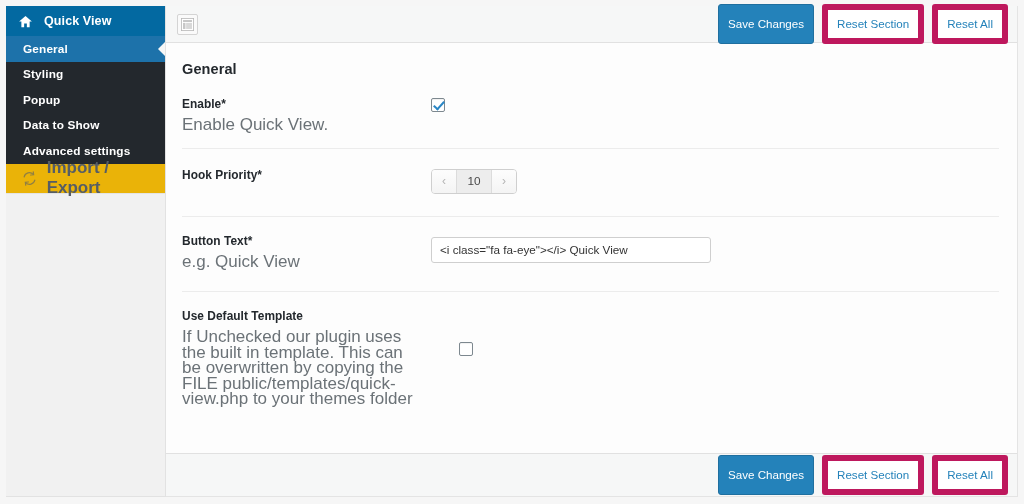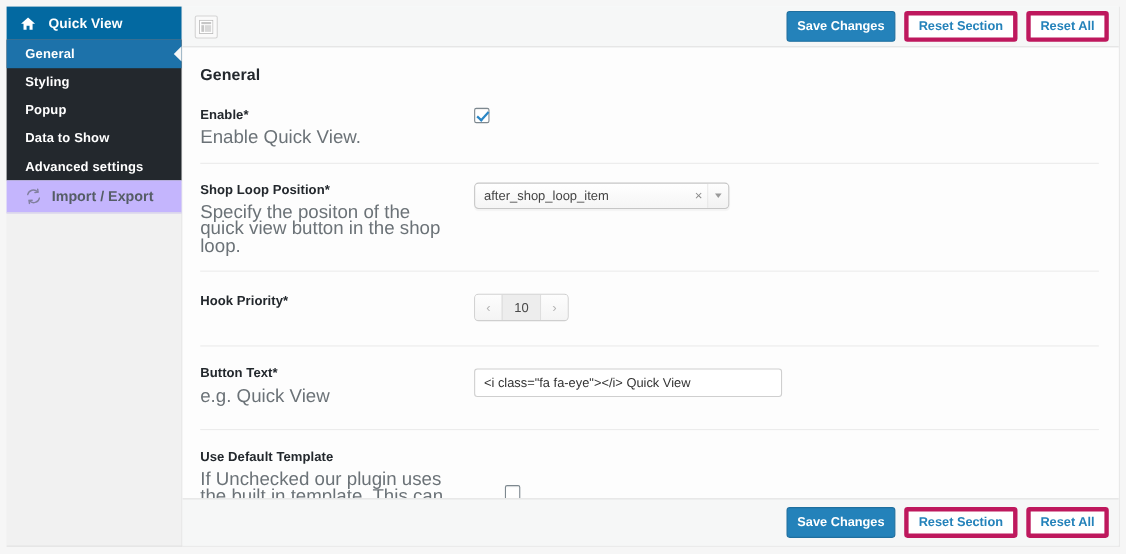--- a/index.html
+++ b/index.html
@@ -75,24 +75,24 @@
     border-top: 7px solid transparent;
     border-bottom: 7px solid transparent;
     border-right: 7px solid #f6f7f7;
   }
 
   .sb-sub {
     height: 30px;
     display: flex;
     align-items: center;
     padding-left: 16px;
-    background: #c4b5fd;
+    background: #eab308;
     border-bottom: 1px solid #e4e4e4;
     color: #555d66;
-    font-size: 13px;
+    font-size: 17px;
     font-weight: bold;
     cursor: pointer;
   }
   .sb-sub .sicon {
     width: 16px; height: 16px;
     margin-right: 9px;
     display: inline-flex;
     align-items: center;
     justify-content: center;
     opacity: .62;
@@ -132,41 +132,40 @@
     background: #fafafa;
     border-radius: 2px;
     display: inline-flex;
     align-items: center;
     justify-content: center;
     cursor: pointer;
   }
   .tb-spacer { flex: 1; }
 
   .btn {
-    height: 28px;
+    height: 40px;
     padding: 0 9px;
     font-size: 11.6px;
     border-radius: 3px;
     display: inline-flex;
     align-items: center;
     justify-content: center;
     cursor: pointer;
     margin-left: 8px;
     line-height: 1;
     white-space: nowrap;
-    font-weight: bold;
   }
   .btn-primary {
     background: #2482ba;
     border: 1px solid #1f6f9f;
     color: #ffffff;
   }
   .btn-secondary {
     background: #ffffff;
-    border: 4px solid #be185d;
+    border: 6px solid #be185d;
     color: #2482ba;
   }
 
   
   .content {
     position: absolute;
     left: 0; right: 0;
     top: 38px; bottom: 43px;
     overflow: hidden;
     background: #fdfdfd;
@@ -394,35 +393,20 @@
       <div class="field" style="padding-top:20px;">
         <div class="f-label">
           <div class="f-title">Enable*</div>
           <div class="f-desc">Enable Quick View.</div>
         </div>
         <div class="f-control">
           <span class="cbox checked"></span>
         </div>
       </div>
 
-      <div class="field">
-        <div class="f-label">
-          <div class="f-title">Shop Loop Position*</div>
-          <div class="f-desc">Specify the positon of the quick view button in the shop loop.</div>
-        </div>
-        <div class="f-control">
-          <div class="chosen">
-            <span class="chosen-text">after_shop_loop_item</span>
-            <span class="chosen-x">×</span>
-            <span class="chosen-arrow">
-                <i></i>
-              </span>
-          </div>
-        </div>
-      </div>
 
       <div class="field" style="padding-top:19px;padding-bottom:22px;">
         <div class="f-label">
           <div class="f-title">Hook Priority*</div>
         </div>
         <div class="f-control" style="align-items:center;">
           <div class="spinner">
             <span class="sp-btn">‹</span>
             <span class="sp-val">10</span>
             <span class="sp-btn">›</span>

